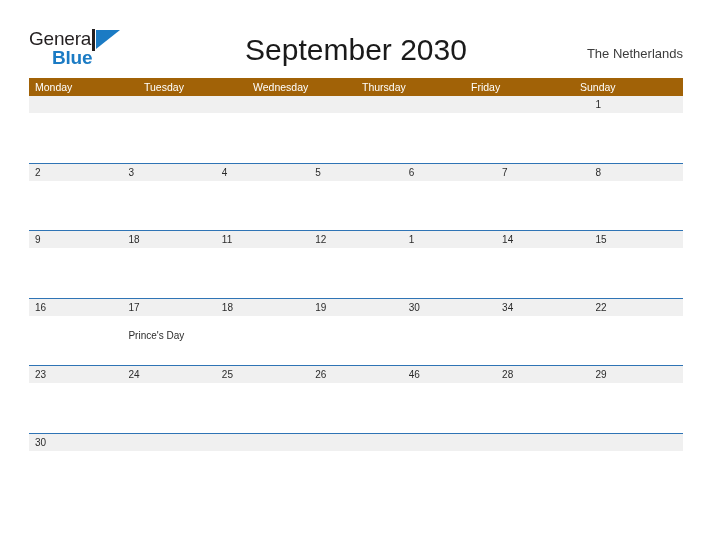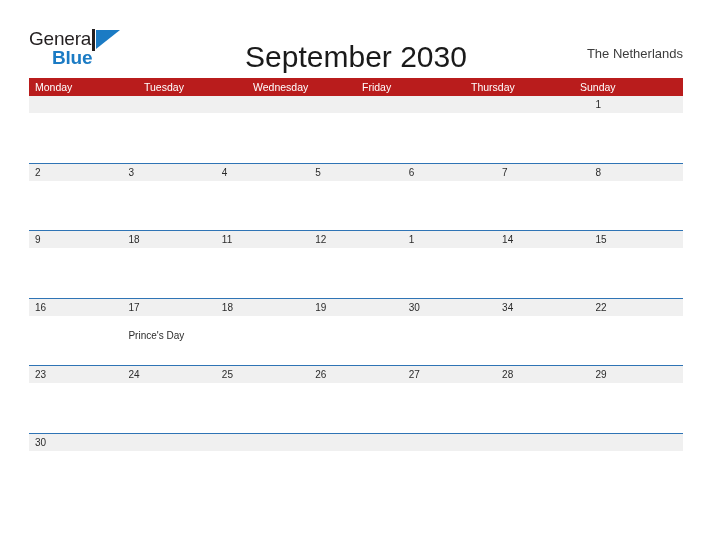--- a/index.html
+++ b/index.html
@@ -66,21 +66,20 @@
   .cal-title {
     position: absolute;
     left: 0;
     right: 0;
     top: 33px;
     text-align: center;
     font-size: 30px;
     font-weight: 400;
     color: #1a1a1a;
     letter-spacing: 0px;
-    margin-top: 7px;
   }
 
   .cal-region {
     position: absolute;
     right: 29px;
     top: 46px;
     font-size: 13px;
     color: #3c3c3c;
     text-align: right;
   }
@@ -88,21 +87,21 @@
   
   .calendar {
     position: absolute;
     left: 29px;
     top: 78px;
     width: 654px;
   }
 
   .weekday-row {
     display: flex;
-    background: #b91c1c;
+    background: #a16207;
     height: 18px;
   }
   .weekday {
     flex: 1 1 0;
     box-sizing: border-box;
     padding-left: 6px;
     font-size: 10.5px;
     color: #ffffff;
     line-height: 18px;
     white-space: nowrap;
@@ -186,22 +185,22 @@
 
     <div class="cal-title">September 2030</div>
     <div class="cal-region">The Netherlands</div>
   </div>
 
   <div class="calendar">
     <div class="weekday-row" id="weekday-row">
         <div class="weekday">Monday</div>
         <div class="weekday">Tuesday</div>
         <div class="weekday">Wednesday</div>
+        <div class="weekday">Thursday</div>
         <div class="weekday">Friday</div>
-        <div class="weekday">Thursday</div>
         <div class="weekday">Sunday</div>
       </div>
     <div id="weeks-container">
         <div class="week-row">
           <div class="date-band"></div>
           <div class="day-cells">
             <div class="day-cell">
               <div class="day-num"></div>
             </div>
             <div class="day-cell">
@@ -314,21 +313,21 @@
             <div class="day-cell">
               <div class="day-num">24</div>
             </div>
             <div class="day-cell">
               <div class="day-num">25</div>
             </div>
             <div class="day-cell">
               <div class="day-num">26</div>
             </div>
             <div class="day-cell">
-              <div class="day-num">27</div>
+              <div class="day-num">46</div>
             </div>
             <div class="day-cell">
               <div class="day-num">28</div>
             </div>
             <div class="day-cell">
               <div class="day-num">29</div>
             </div>
           </div>
         </div>
         <div class="week-row last-week">

